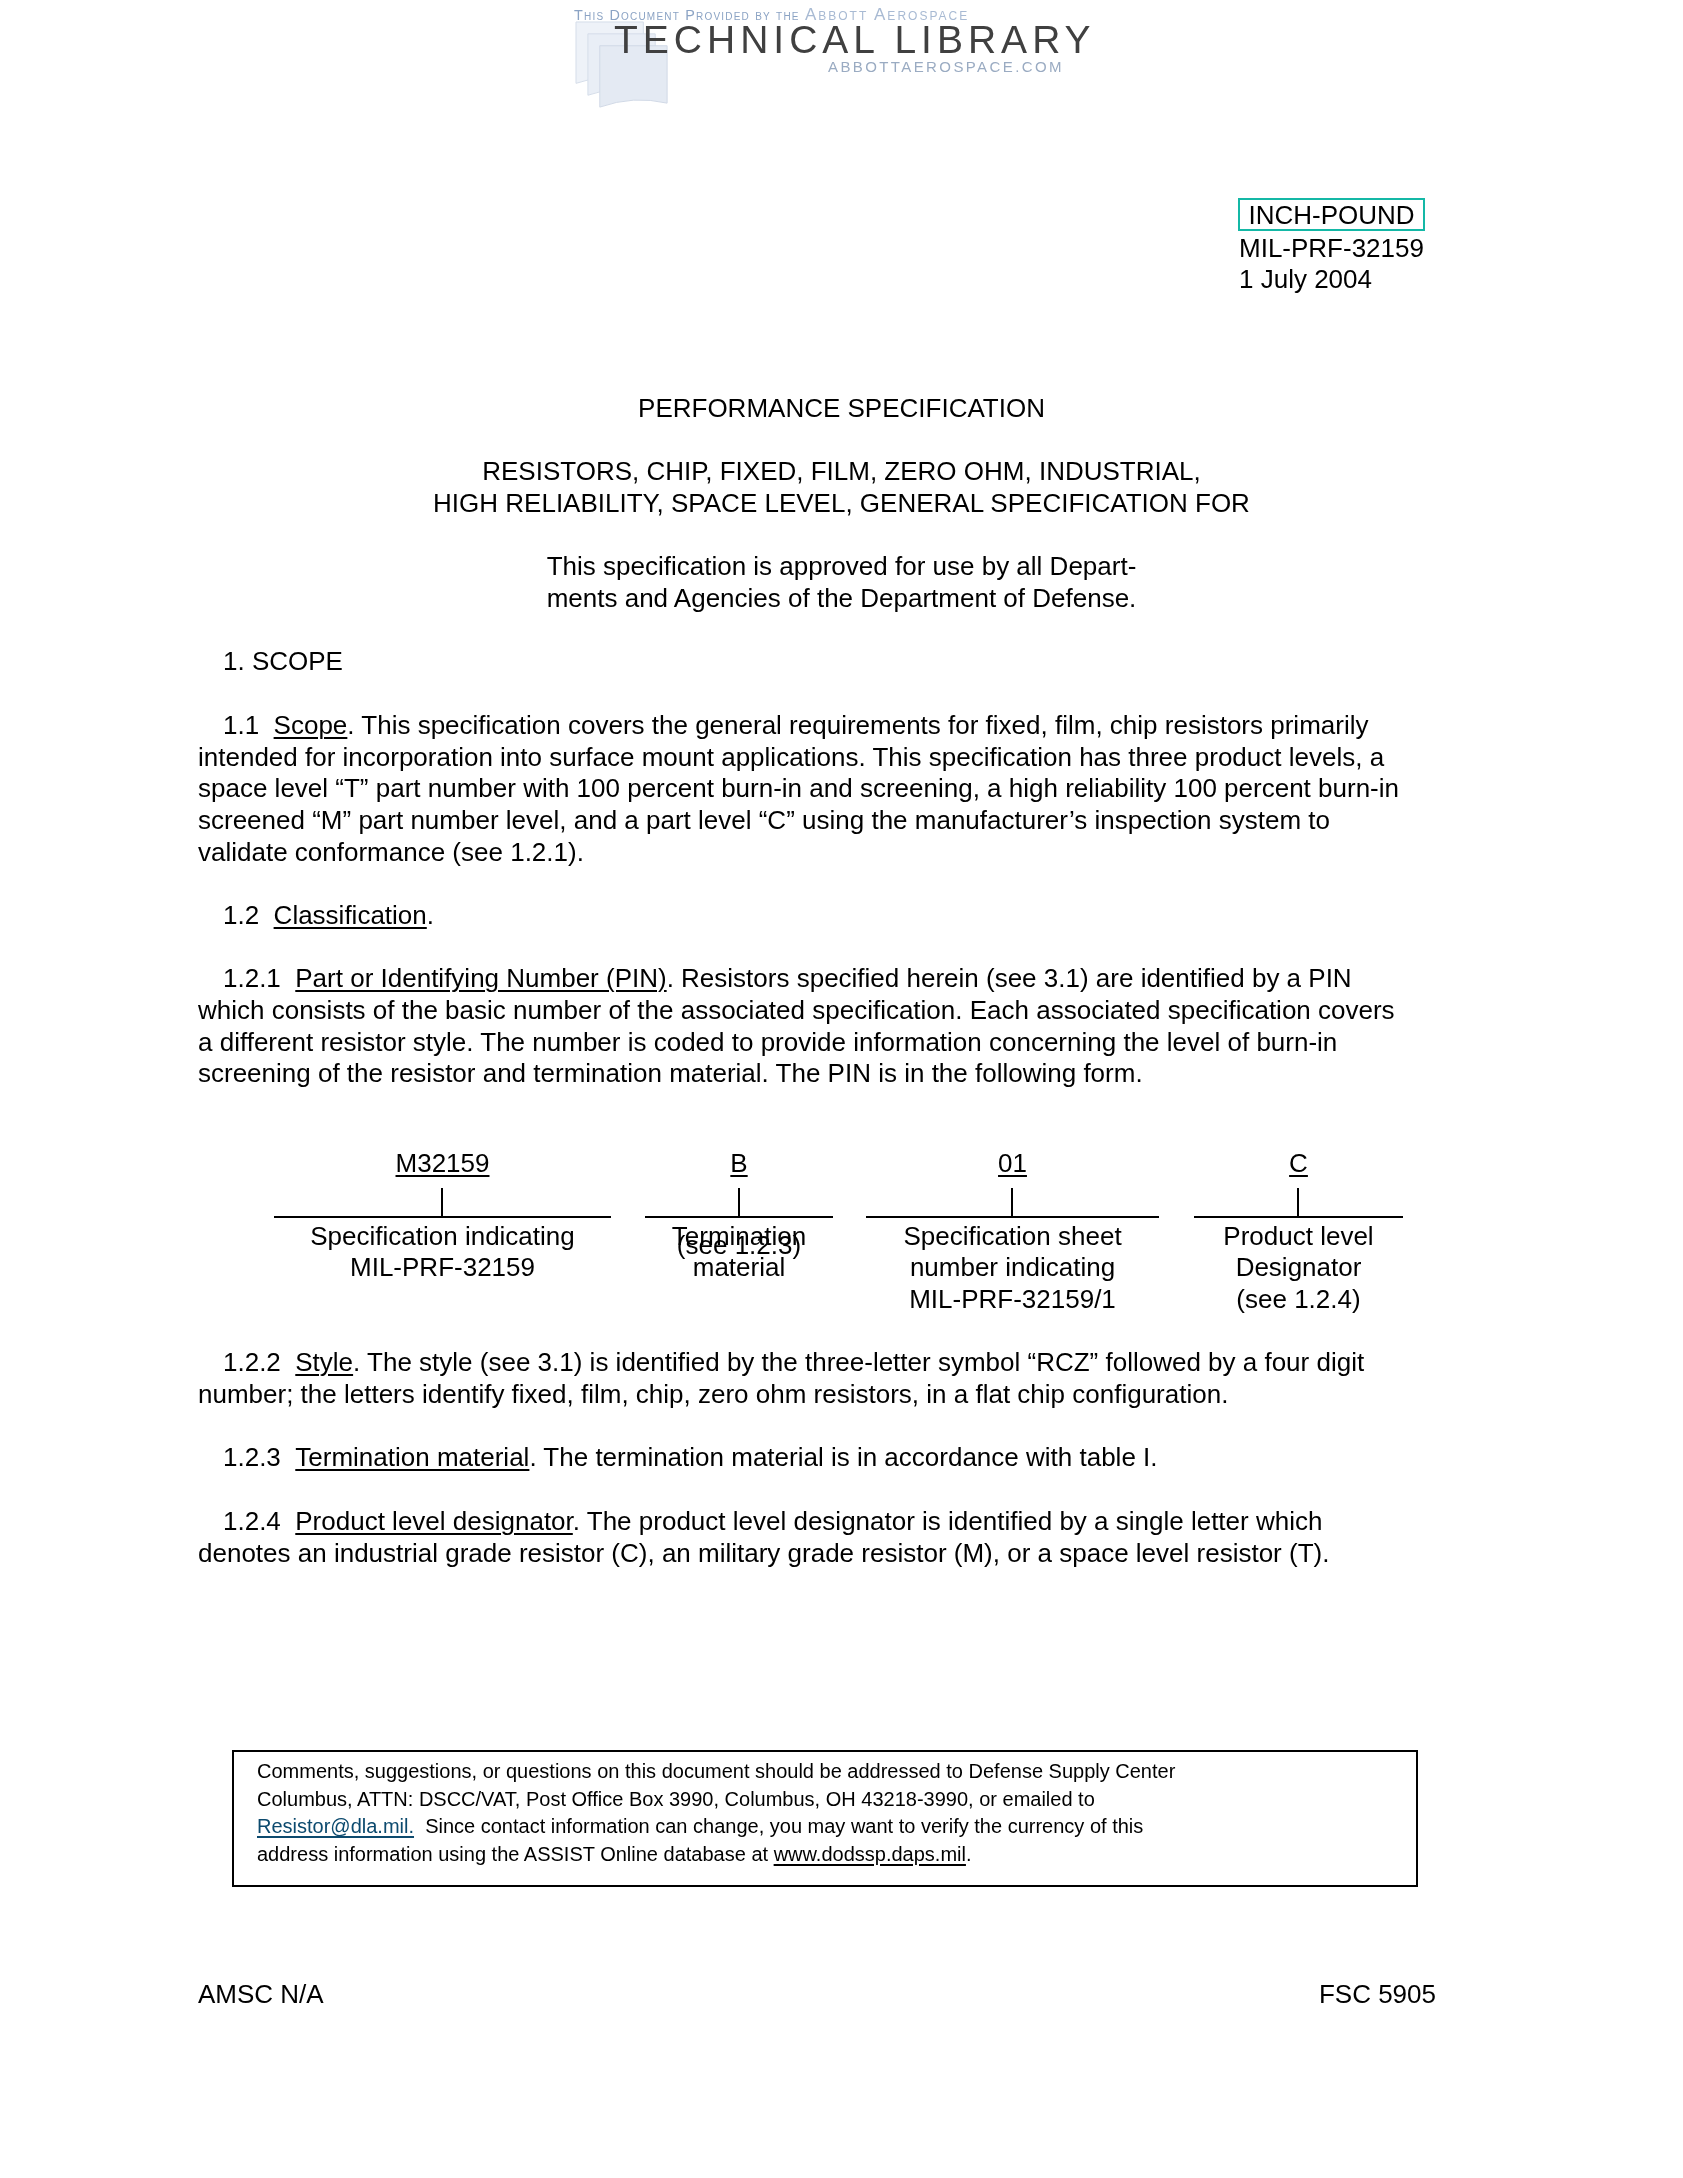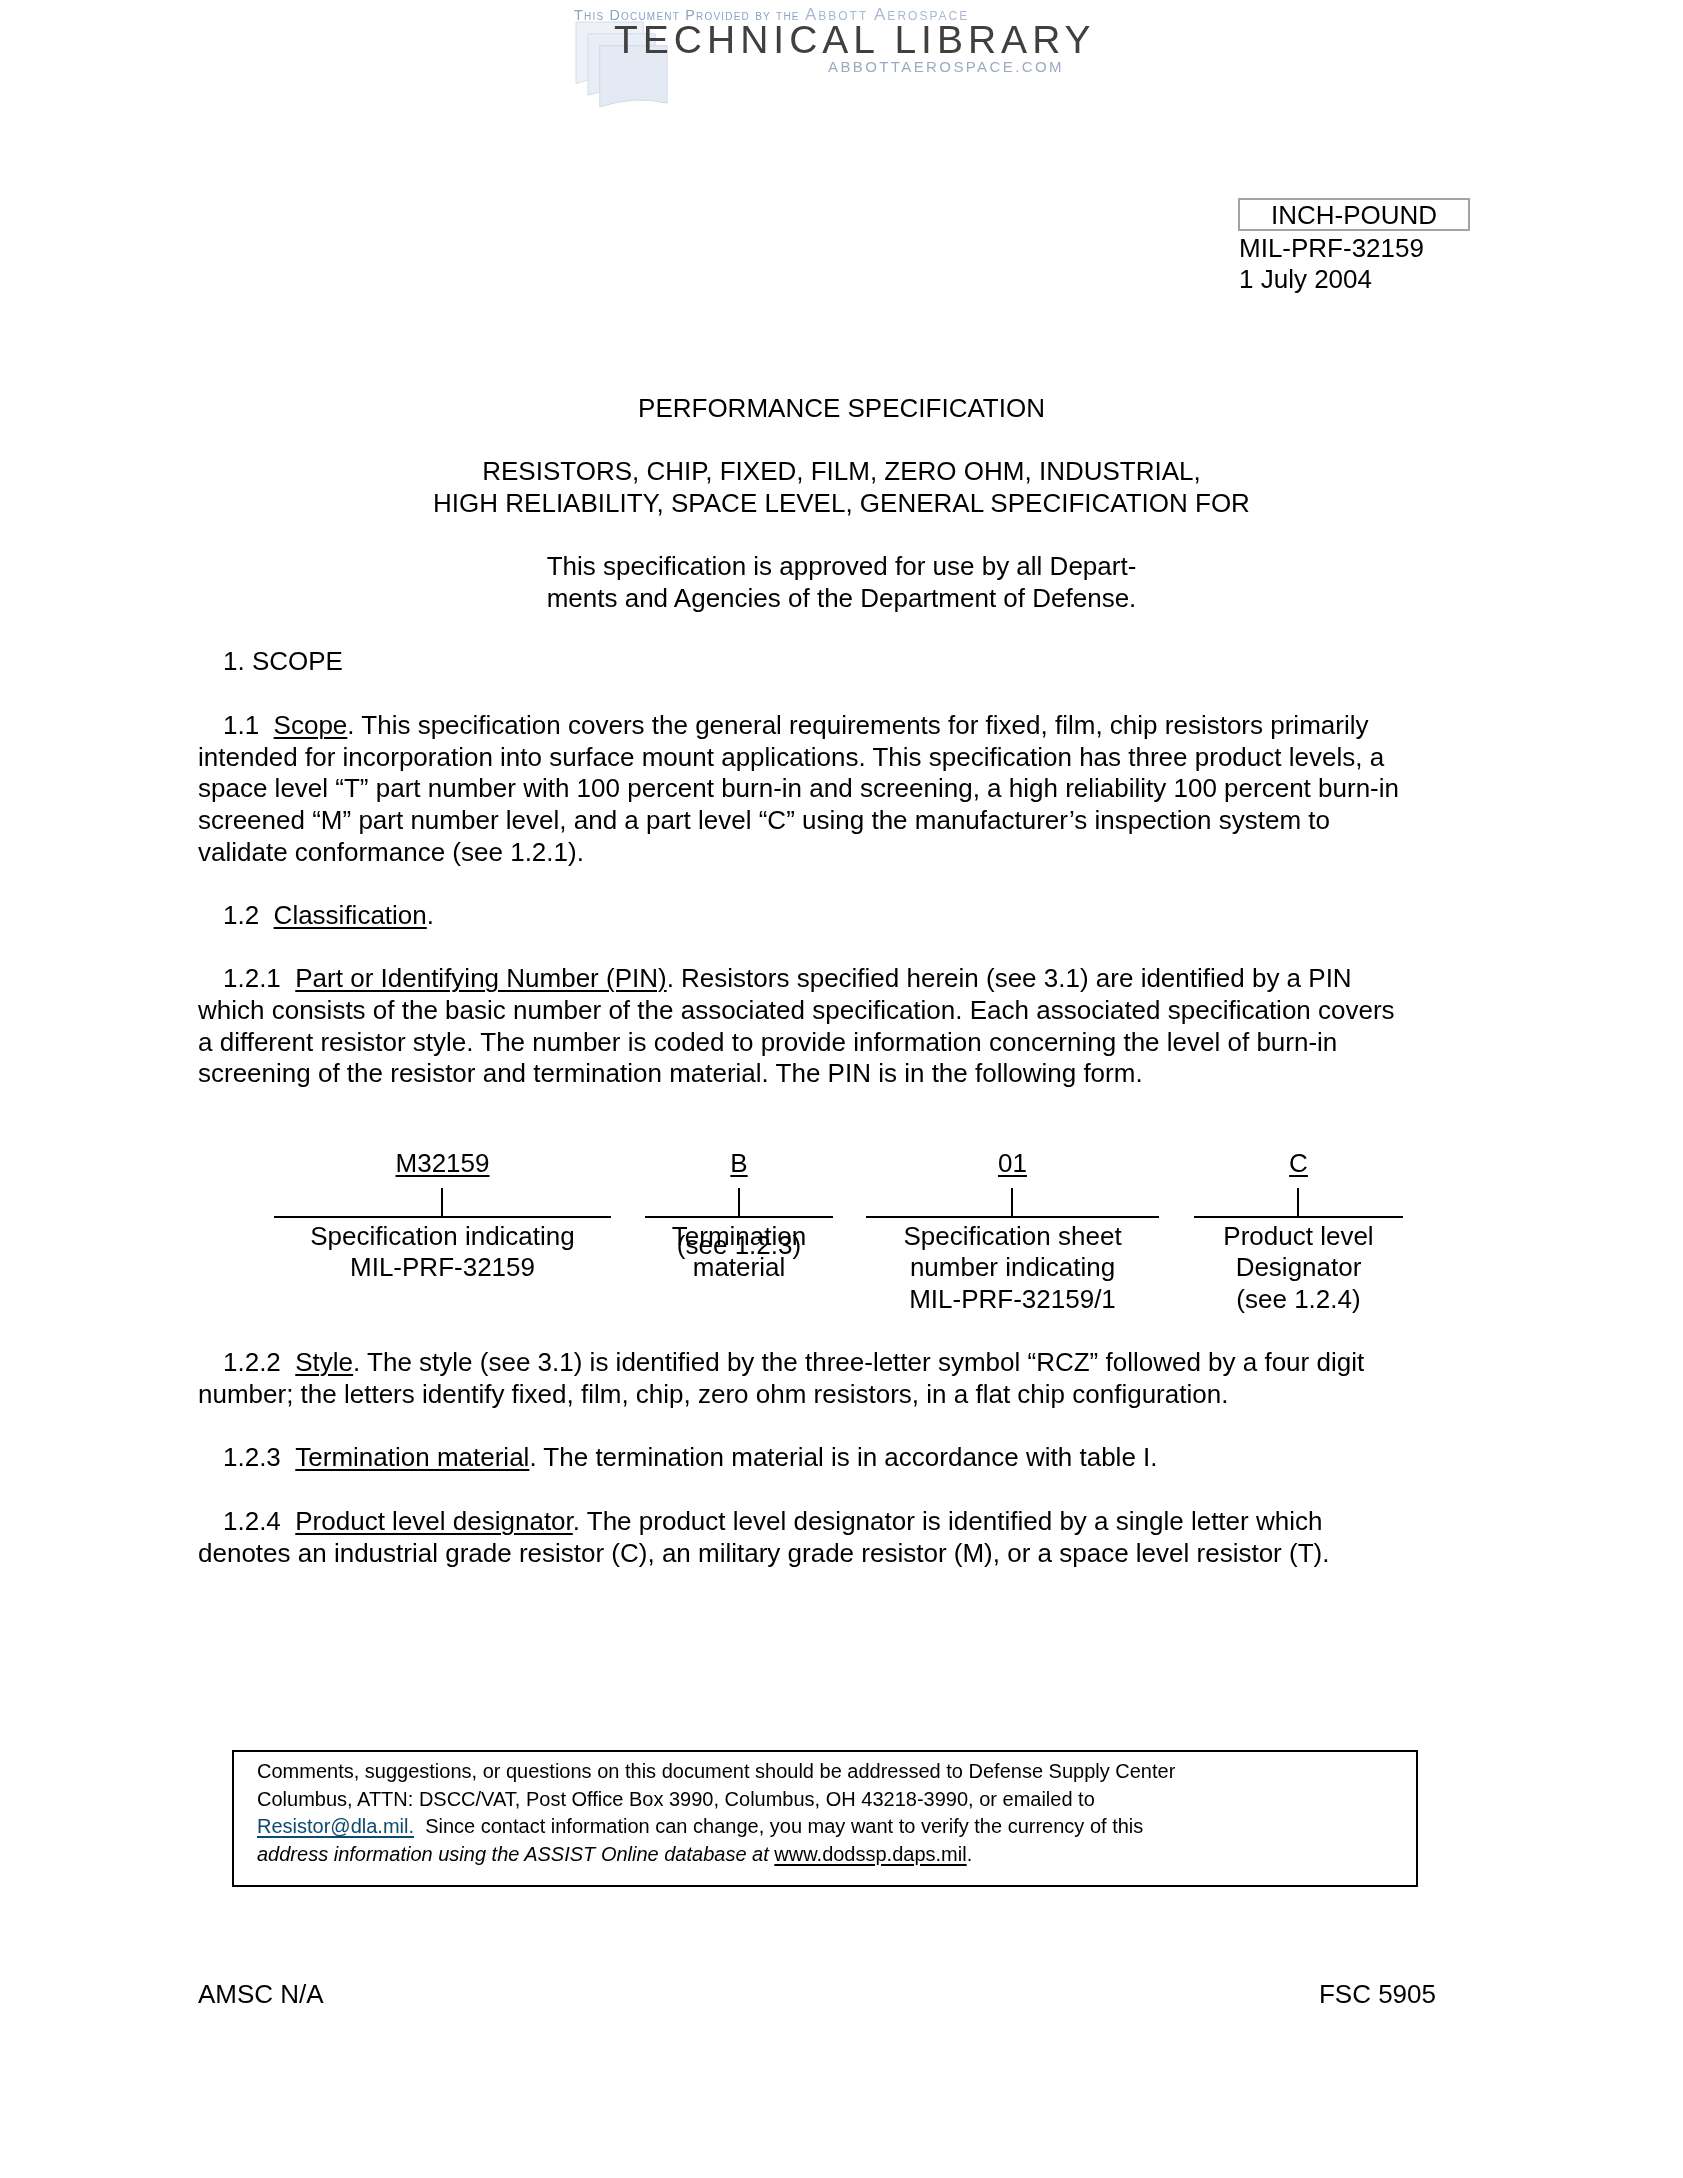--- a/index.html
+++ b/index.html
@@ -12,21 +12,21 @@
     u, .u { text-decoration: underline; text-underline-offset: 3px; text-decoration-thickness: 1.5px; }
 
     
     .wm { left: 569px; top: 2px; width: 525px; height: 114px; }
     .wm-l1 { left: 574px; top: 5px; font-size: 14.4px; letter-spacing: 1.2px; color: #8ba3c4; font-variant: small-caps; white-space: nowrap; }
     .wm-l1 .big { font-size: 17px; letter-spacing: 2px; color: #a8bad3; }
     .wm-l2 { left: 614px; top: 20px; font-size: 39px; letter-spacing: 5px; color: #404040; white-space: nowrap; line-height: 40px; }
     .wm-l3 { left: 828px; top: 58px; font-size: 15px; letter-spacing: 2.4px; color: #9aabc2; white-space: nowrap; }
 
     
-    .ip-box { left: 1238px; top: 198px; width: 232px; height: 33px; border: 2px solid #a3a3a3; box-sizing: border-box; }
+    .ip-box { left: 1238px; top: 198px; width: 187px; height: 33px; border: 2px solid #14b8a6; box-sizing: border-box; }
     .ip-box span { display: block; text-align: center; font-size: 26px; line-height: 30px; }
 
     .center { text-align: center; left: 0; width: 1683px; }
 
     
     .pin-col { text-align: center; }
     .pin-code { font-size: 26px; line-height: 30px; text-decoration: underline; text-underline-offset: 3px; text-decoration-thickness: 1.5px; }
     .hline { height: 2px; background: #000; }
     .vline { width: 2px; background: #000; }
     .pin-desc { font-size: 26px; line-height: 32px; white-space: nowrap; text-align: center; }
@@ -136,18 +136,18 @@
 
 <div class="abs txt" style="left:223px;top:1505px;">
   <span>1.2.4</span>&nbsp;&nbsp;<span class="u">Product level designator</span><span>.  The product level designator is identified by a single letter which</span>
 </div>
 <div class="abs txt" style="left:198px;top:1537px;">denotes an industrial grade resistor (C), an military grade resistor (M), or a space level resistor (T).</div>
 
 <div class="abs cbox">
   <div class="line" style="top:5px;">Comments, suggestions, or questions on this document should be addressed to Defense Supply Center</div>
   <div class="line" style="top:33px;">Columbus, ATTN:  DSCC/VAT, Post Office Box 3990, Columbus, OH 43218-3990, or emailed to</div>
   <div class="line" style="top:60px;"><a class="link-blue" href="#">Resistor@dla.mil.</a><span style="white-space:pre;">  Since contact information can change, you may want to verify the currency of this</span></div>
-  <div class="line" style="top:88px;"><span style="white-space:pre;font-style:italic;">address information using the ASSIST Online database at </span><a class="link-black" href="#">www.dodssp.daps.mil</a><span>.</span></div>
+  <div class="line" style="top:88px;"><span style="white-space:pre;">address information using the ASSIST Online database at </span><a class="link-black" href="#">www.dodssp.daps.mil</a><span>.</span></div>
 </div>
 
 <div class="abs txt" style="left:198px;top:1978px;">AMSC N/A</div>
 <div class="abs txt" style="left:1312px;top:1978px;width:124px;text-align:right;">FSC 5905</div>
 
 
 </body></html>

